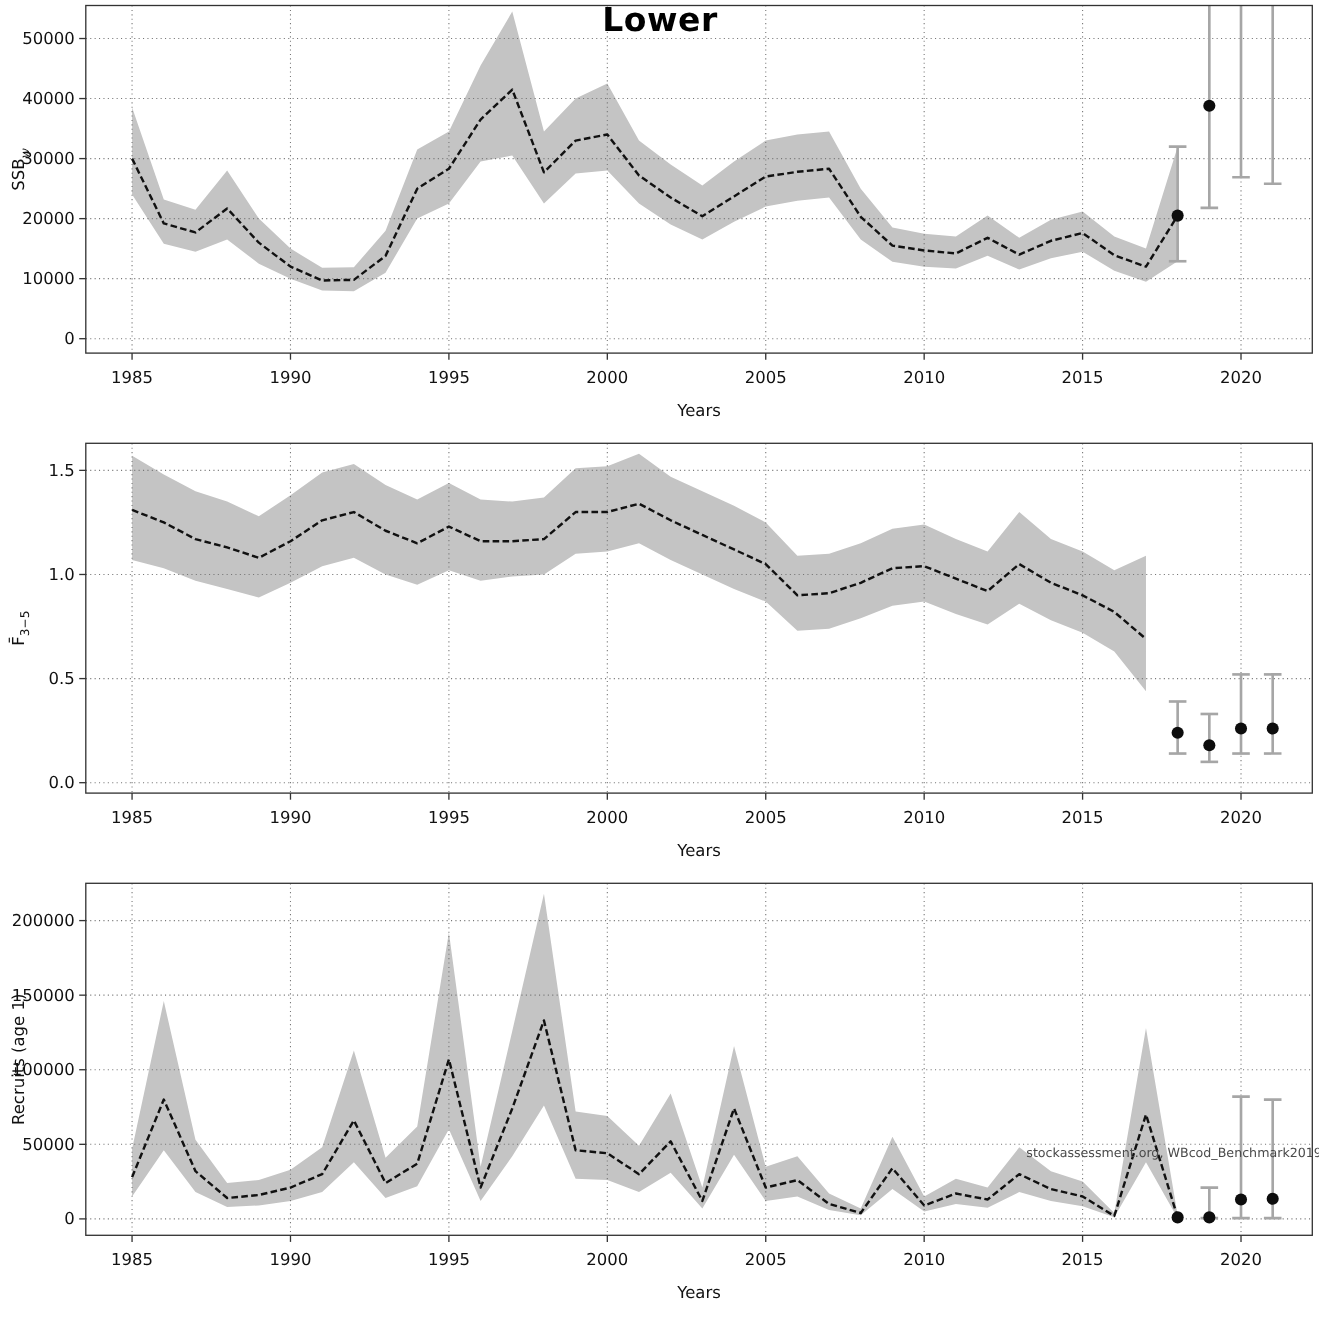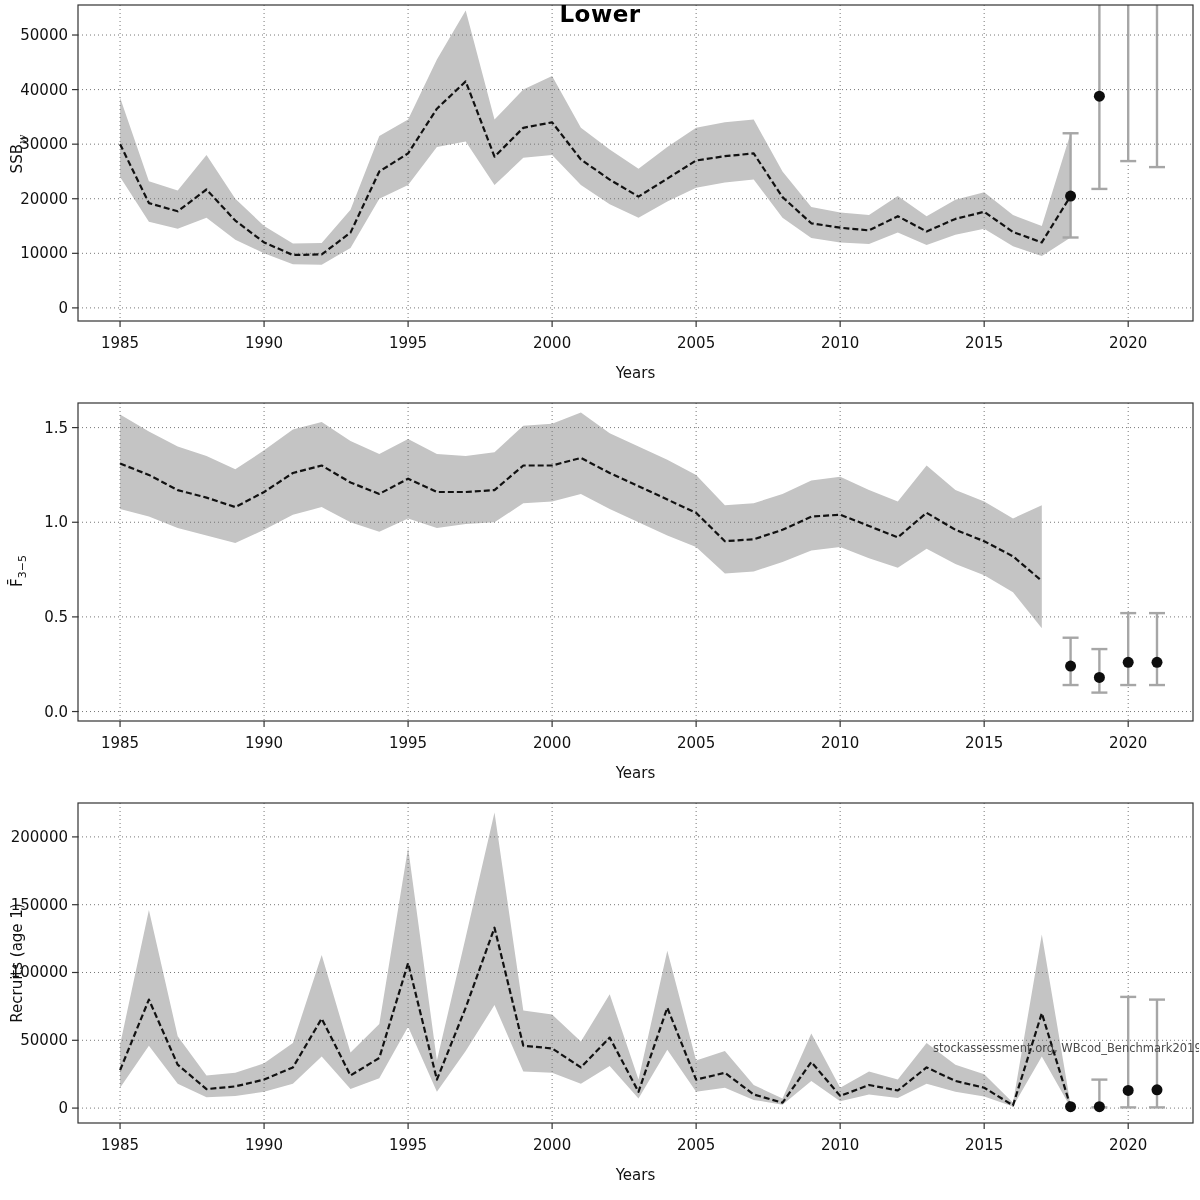--- a/index.html
+++ b/index.html
@@ -1,20 +1,20 @@
 <!DOCTYPE html>
 <html><head>
 <meta charset="utf-8">
 <style>
   html,body{margin:0;padding:0;background:#ffffff;width:1200px;height:1200px;overflow:hidden;
     font-family:"DejaVu Sans","Liberation Sans",sans-serif;}
   #figure{position:relative;width:1200px;height:1200px;background:#fff;}
   #chart-canvas{position:absolute;left:0;top:0;}
   #main-title{position:absolute;left:0;top:1px;width:1200px;text-align:center;
-    font-size:23px;font-weight:bold;color:#000;letter-spacing:.5px;}
+    font-size:30px;font-weight:bold;color:#000;letter-spacing:.5px;}
   #watermark{position:absolute;left:933px;top:1041px;width:266px;height:16px;overflow:hidden;
     white-space:nowrap;font-size:11.5px;color:#4a4a4a;}
 </style>
 </head>
 <body>
 
 <div id="figure">
   <svg id="chart-canvas" width="1200" height="1200">
       <g>
         <g clip-path="url(#clip-p0)">

